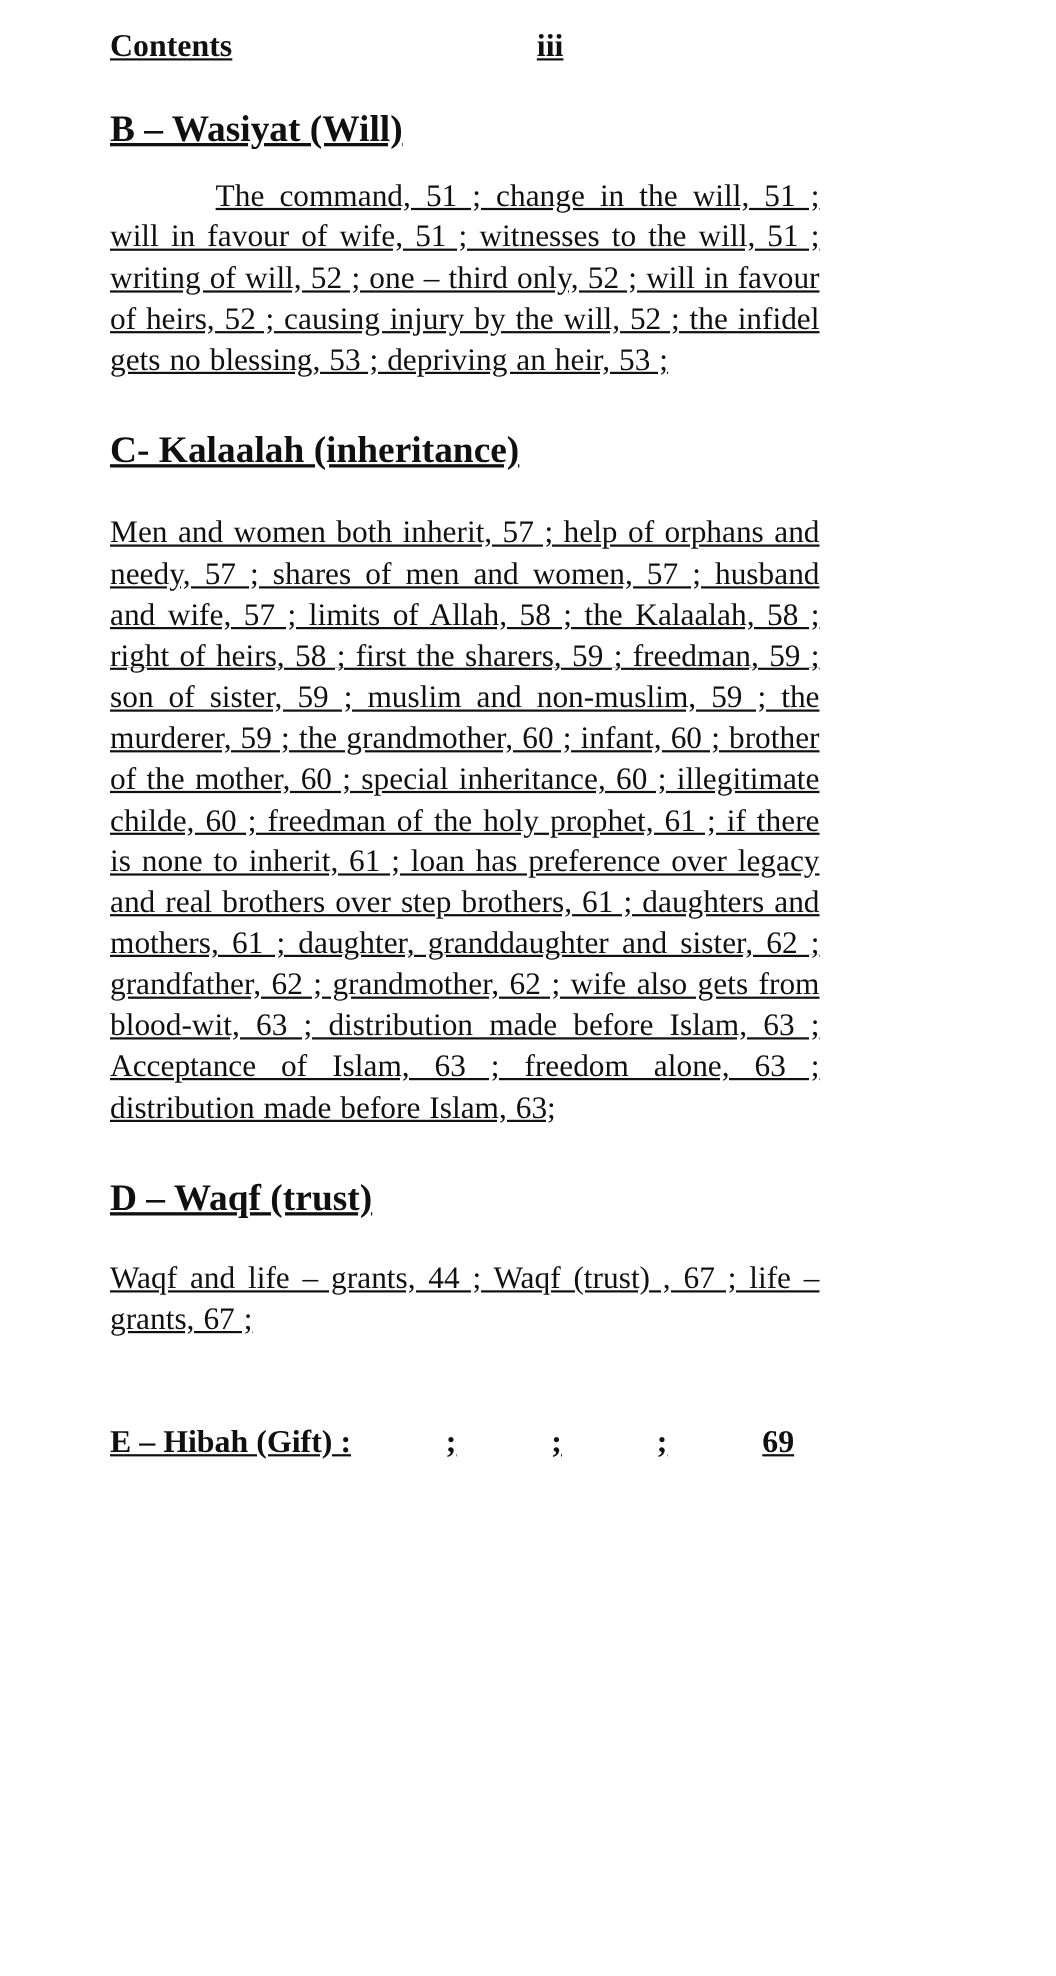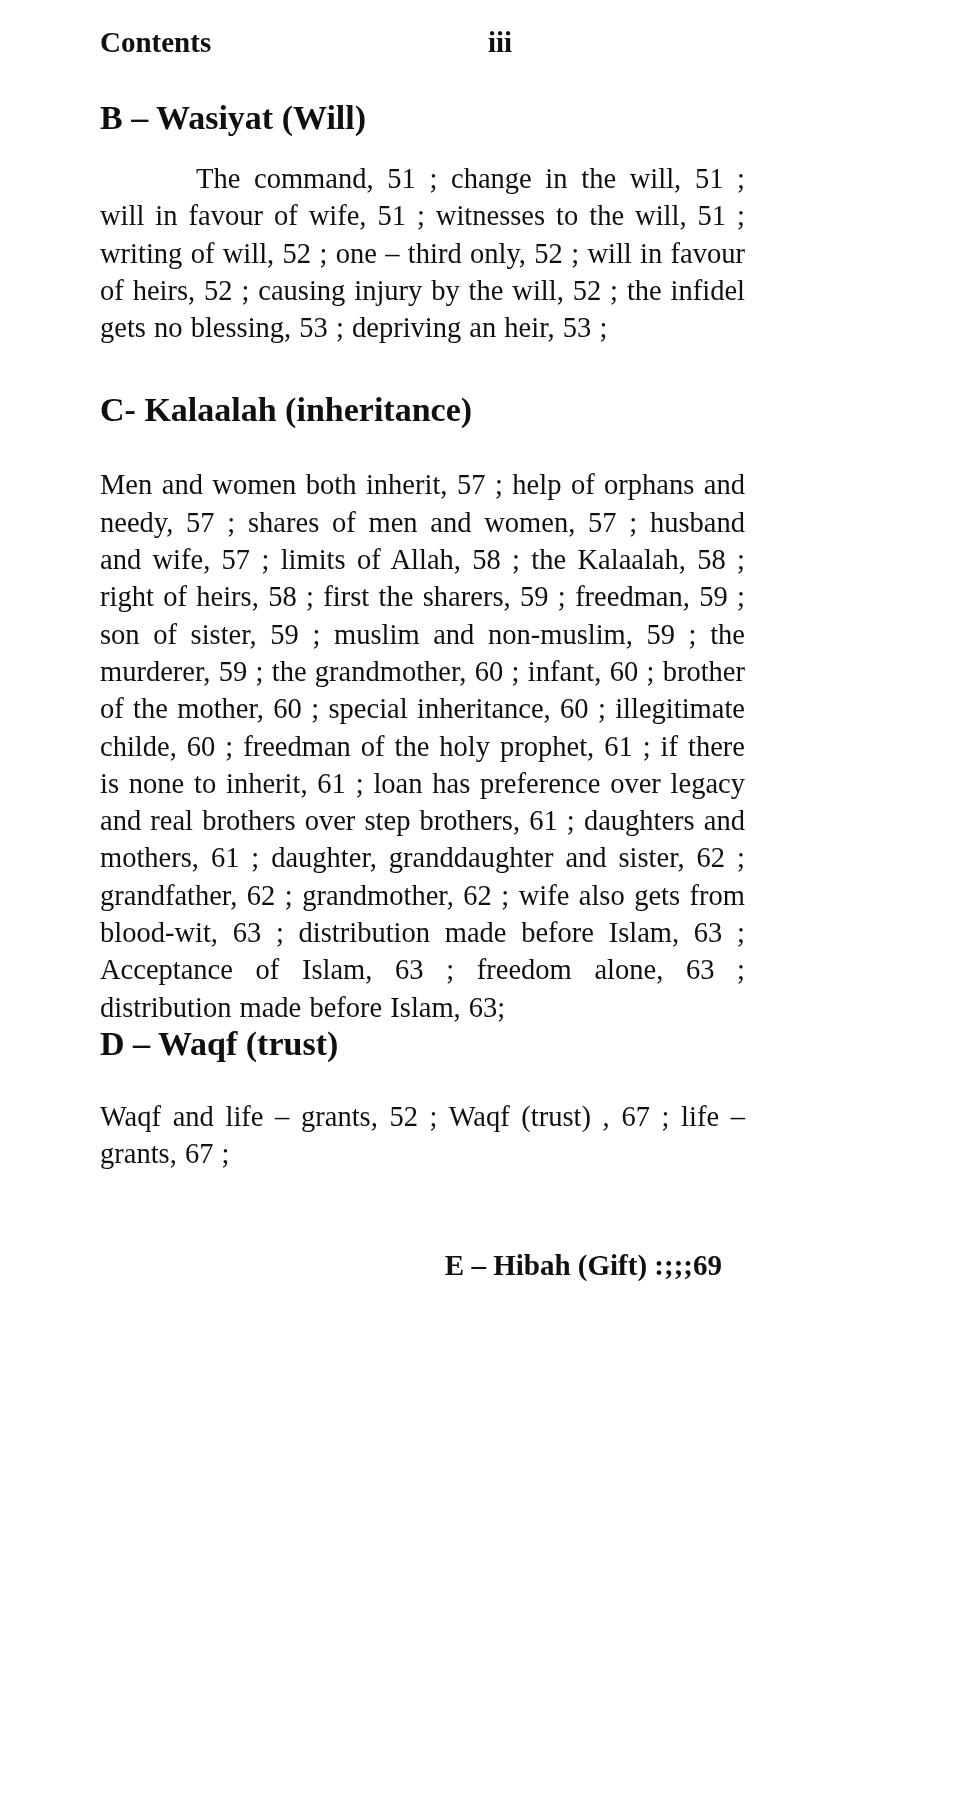--- a/index.html
+++ b/index.html
@@ -12,20 +12,21 @@
     font-family: "Liberation Serif", "DejaVu Serif", serif;
     color: #101010;
     -webkit-font-smoothing: antialiased;
   }
   .page {
     box-sizing: border-box;
     width: 960px;
     min-height: 1796px;
     background: #ffffff;
     padding: 24px 215px 60px 100px;
+    text-decoration: underline;
   }
   .page-header {
     display: flex;
     align-items: baseline;
     font-weight: bold;
     font-size: 29px;
     line-height: 36px;
   }
   .header-title {
     width: 388px;
@@ -35,36 +36,36 @@
     flex: 0 0 auto;
   }
   .section-heading {
     font-weight: bold;
     font-size: 34px;
     line-height: 36px;
     margin: 0;
   }
   .heading-b { margin-top: 40px; margin-bottom: 6px; }
   .heading-c { margin-top: 46px; margin-bottom: 38px; }
-  .heading-d { margin-bottom: 36px; }
+  .heading-d { margin-top: 46px; margin-bottom: 36px; }
   .section-body {
     font-size: 28.5px;
     line-height: 37.3px;
     text-align: justify;
     margin: 0;
     word-spacing: 1px;
   }
   .indent-first {
     text-indent: 96px;
     margin-top: 24px;
   }
   .gift-line {
     margin-top: 74px;
     display: flex;
-    justify-content: flex-end;
+    justify-content: space-between;
     width: 622px;
     font-weight: bold;
     font-size: 29px;
     line-height: 36px;
   }
 </style>
 </head>
 <body>
 
 <div class="page">
@@ -79,21 +80,21 @@
     <p class="section-body indent-first">The command, 51 ; change in the will, 51 ; will in favour of wife, 51 ; witnesses to the will, 51 ; writing of will, 52 ; one – third only, 52 ; will in favour of heirs, 52 ; causing injury by the will, 52 ; the infidel gets no blessing, 53 ; depriving an heir, 53 ;</p>
   </section>
 
   <section>
     <h2 class="section-heading heading-c">C- Kalaalah (inheritance)</h2>
     <p class="section-body">Men and women both inherit, 57 ; help of orphans and needy, 57 ; shares of men and women, 57 ; husband and wife, 57 ; limits of Allah, 58 ; the Kalaalah, 58 ; right of heirs, 58 ; first the sharers, 59 ; freedman, 59 ; son of sister, 59 ; muslim and non-muslim, 59 ; the murderer, 59 ; the grandmother, 60 ; infant, 60 ; brother of the mother, 60 ; special inheritance, 60 ; illegitimate childe, 60 ; freedman of the holy prophet, 61 ; if there is none to inherit, 61 ; loan has preference over legacy and real brothers over step brothers, 61 ; daughters and mothers, 61 ; daughter, granddaughter and sister, 62 ; grandfather, 62 ; grandmother, 62 ; wife also gets from blood-wit, 63 ; distribution made before Islam, 63 ; Acceptance of Islam, 63 ; freedom alone, 63 ; distribution made before Islam, 63;</p>
   </section>
 
   <section>
     <h2 class="section-heading heading-d">D – Waqf (trust)</h2>
-    <p class="section-body">Waqf and life – grants, 52 ; Waqf (trust) , 67 ; life – grants, 67 ;</p>
+    <p class="section-body">Waqf and life – grants, 44 ; Waqf (trust) , 67 ; life – grants, 67 ;</p>
   </section>
 
   <div class="gift-line">
     <span>E – Hibah (Gift) :</span>
     <span>;</span>
     <span>;</span>
     <span>;</span>
     <span>69</span>
   </div>
 

